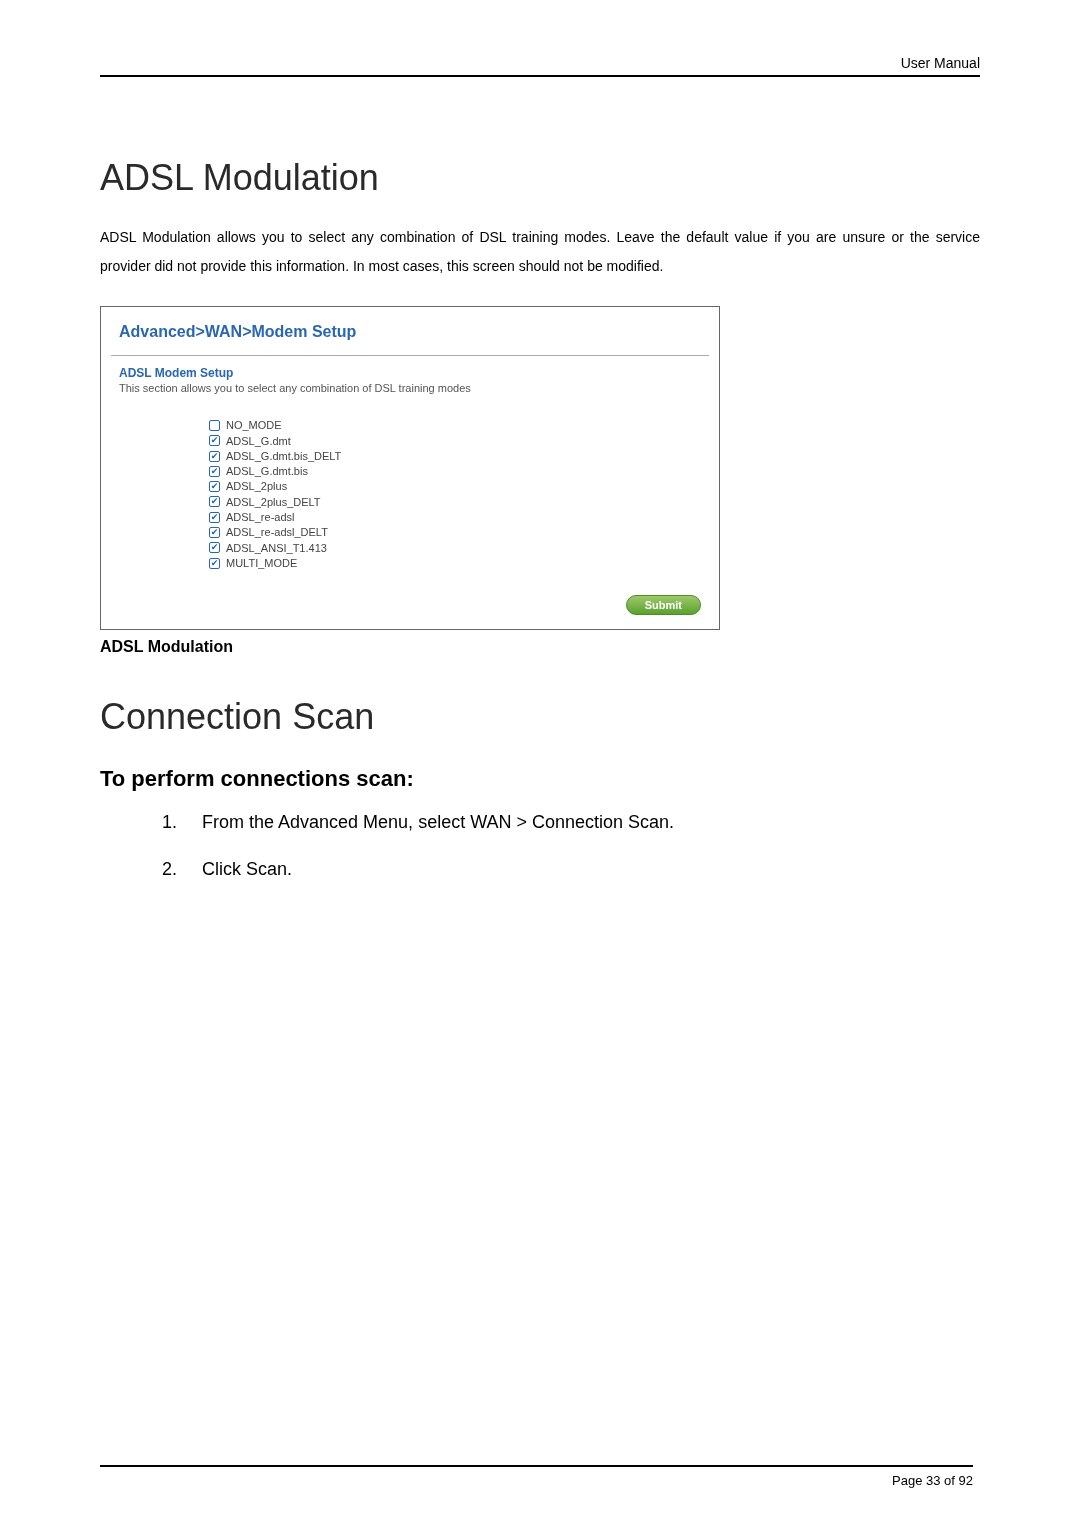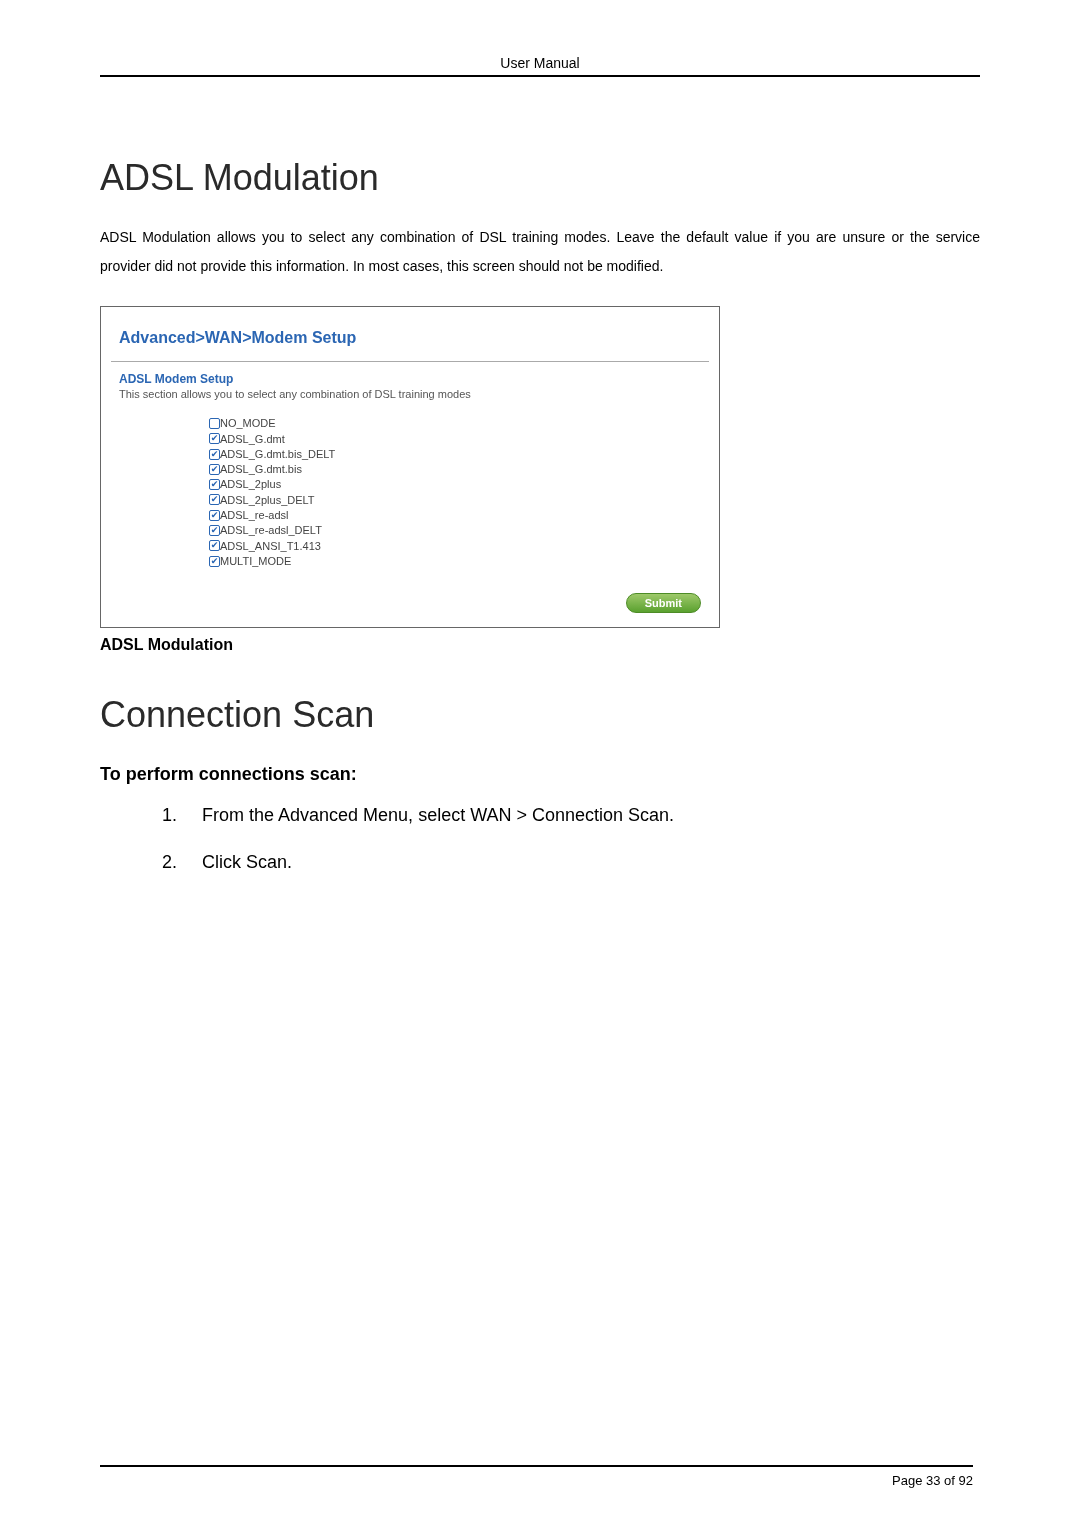--- a/index.html
+++ b/index.html
@@ -10,40 +10,40 @@
       height: 1528px;
       position: relative;
       color: #000;
     }
     .page {
       padding: 55px 100px 0 100px;
     }
     .top-rule-area {
       border-bottom: 2px solid #000;
       padding-bottom: 4px;
-      text-align: center;
+      text-align: right;
       font-size: 14px;
       margin-bottom: 80px;
     }
     .h1 {
       font-size: 36px;
       font-weight: normal;
       color: #2a2a2a;
       margin-bottom: 24px;
     }
     .body-text {
       font-size: 14px;
       line-height: 2.1;
       text-align: justify;
       margin-bottom: 24px;
     }
     .panel {
       border: 1px solid #666;
       width: 620px;
-      padding: 22px 18px 14px 18px;
+      padding: 16px 18px 14px 18px;
       margin-top: 8px;
     }
     .panel-title {
       color: #2b66b3;
       font-weight: bold;
       font-size: 16px;
       margin-bottom: 14px;
     }
     .panel .rule {
       border-top: 1px solid #aaa;
@@ -51,28 +51,29 @@
     }
     .panel-sub {
       color: #2b66b3;
       font-weight: bold;
       font-size: 12px;
     }
     .panel-desc {
       color: #555;
       font-size: 11px;
       margin-top: 2px;
-      margin-bottom: 16px;
+      margin-bottom: 24px;
     }
     .check-list {
       margin-left: 90px;
     }
     .check-row {
       display: flex;
       align-items: center;
+      gap: 6px;
       font-size: 11px;
       color: #444;
       line-height: 1.3;
       padding: 0.5px 0;
     }
     .cb {
       width: 11px;
       height: 11px;
       border: 1px solid #2b66b3;
       border-radius: 2px;
@@ -100,21 +101,21 @@
       border: 1px solid #4d8c26;
     }
     .caption {
       font-weight: bold;
       font-size: 16px;
       margin-top: 8px;
       margin-bottom: 40px;
     }
     .h3 {
       font-weight: 900;
-      font-size: 18px;
+      font-size: 22px;
       font-family: "Arial Black", Arial, sans-serif;
       margin-top: 28px;
       margin-bottom: 20px;
     }
     .ol {
       margin-left: 62px;
       font-size: 18px;
     }
     .ol .li {
       margin-bottom: 26px;

